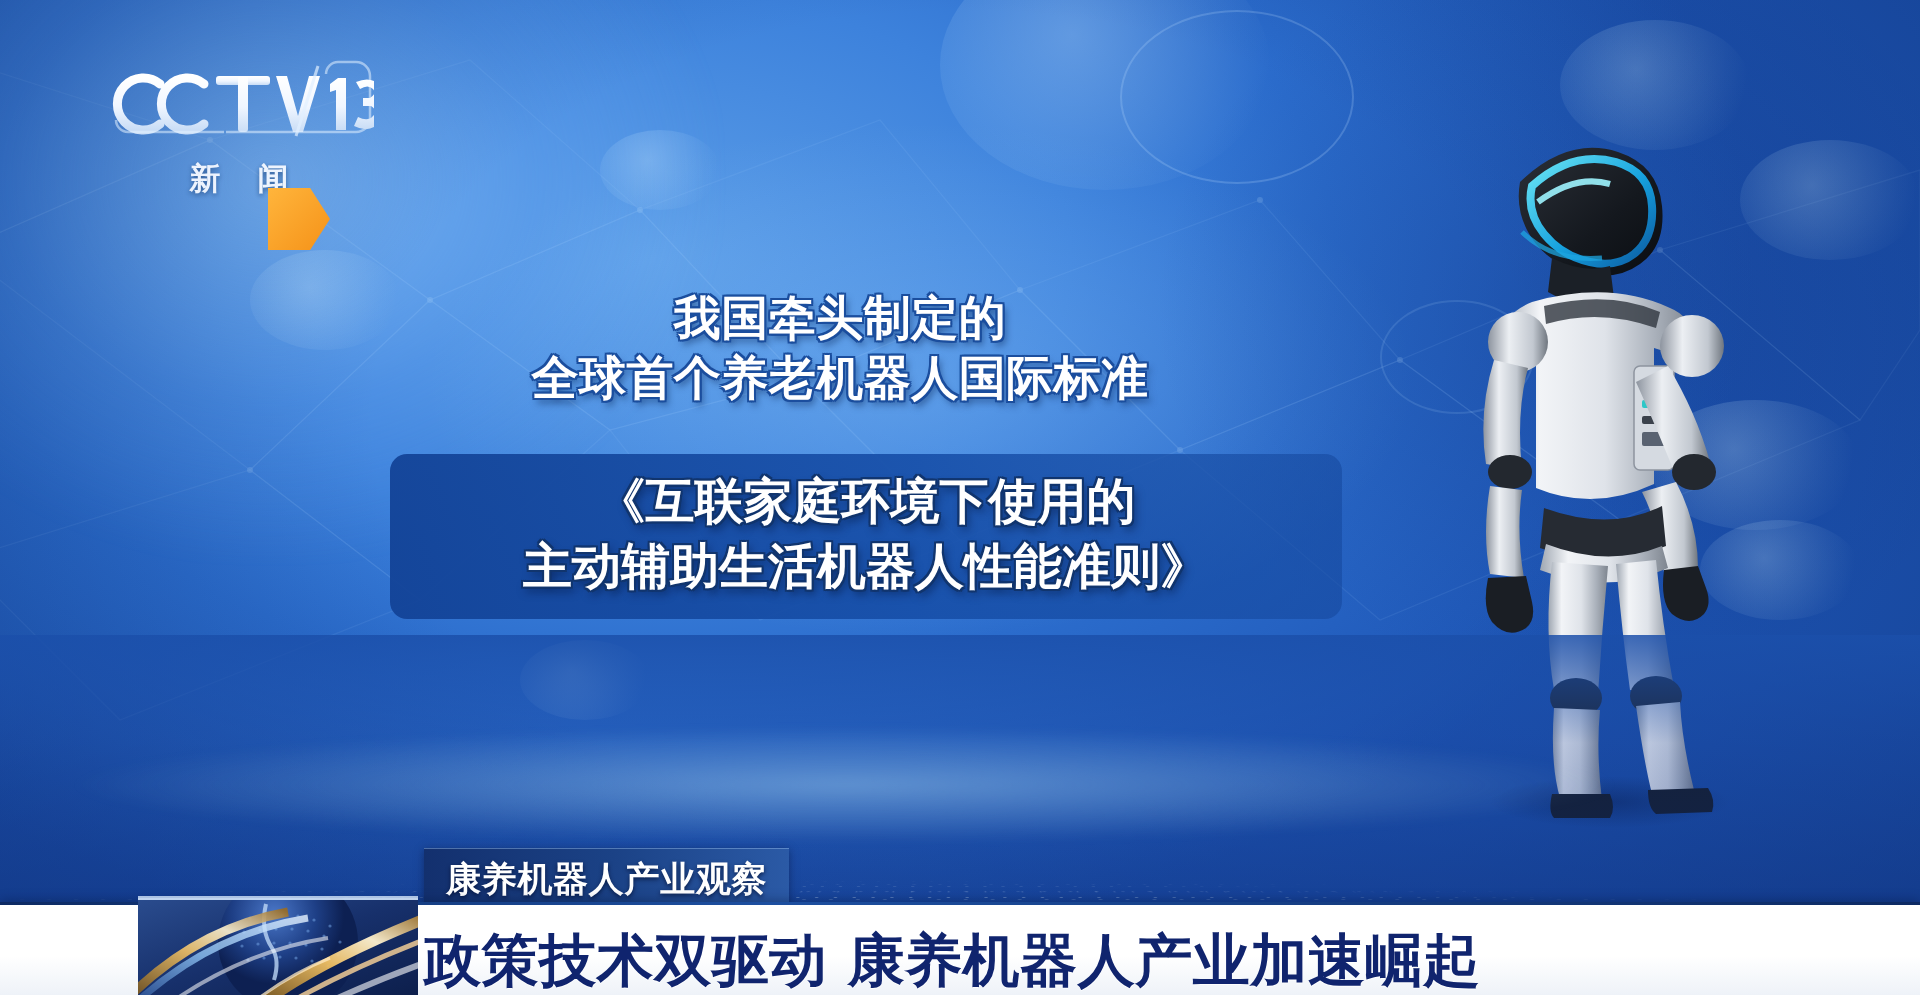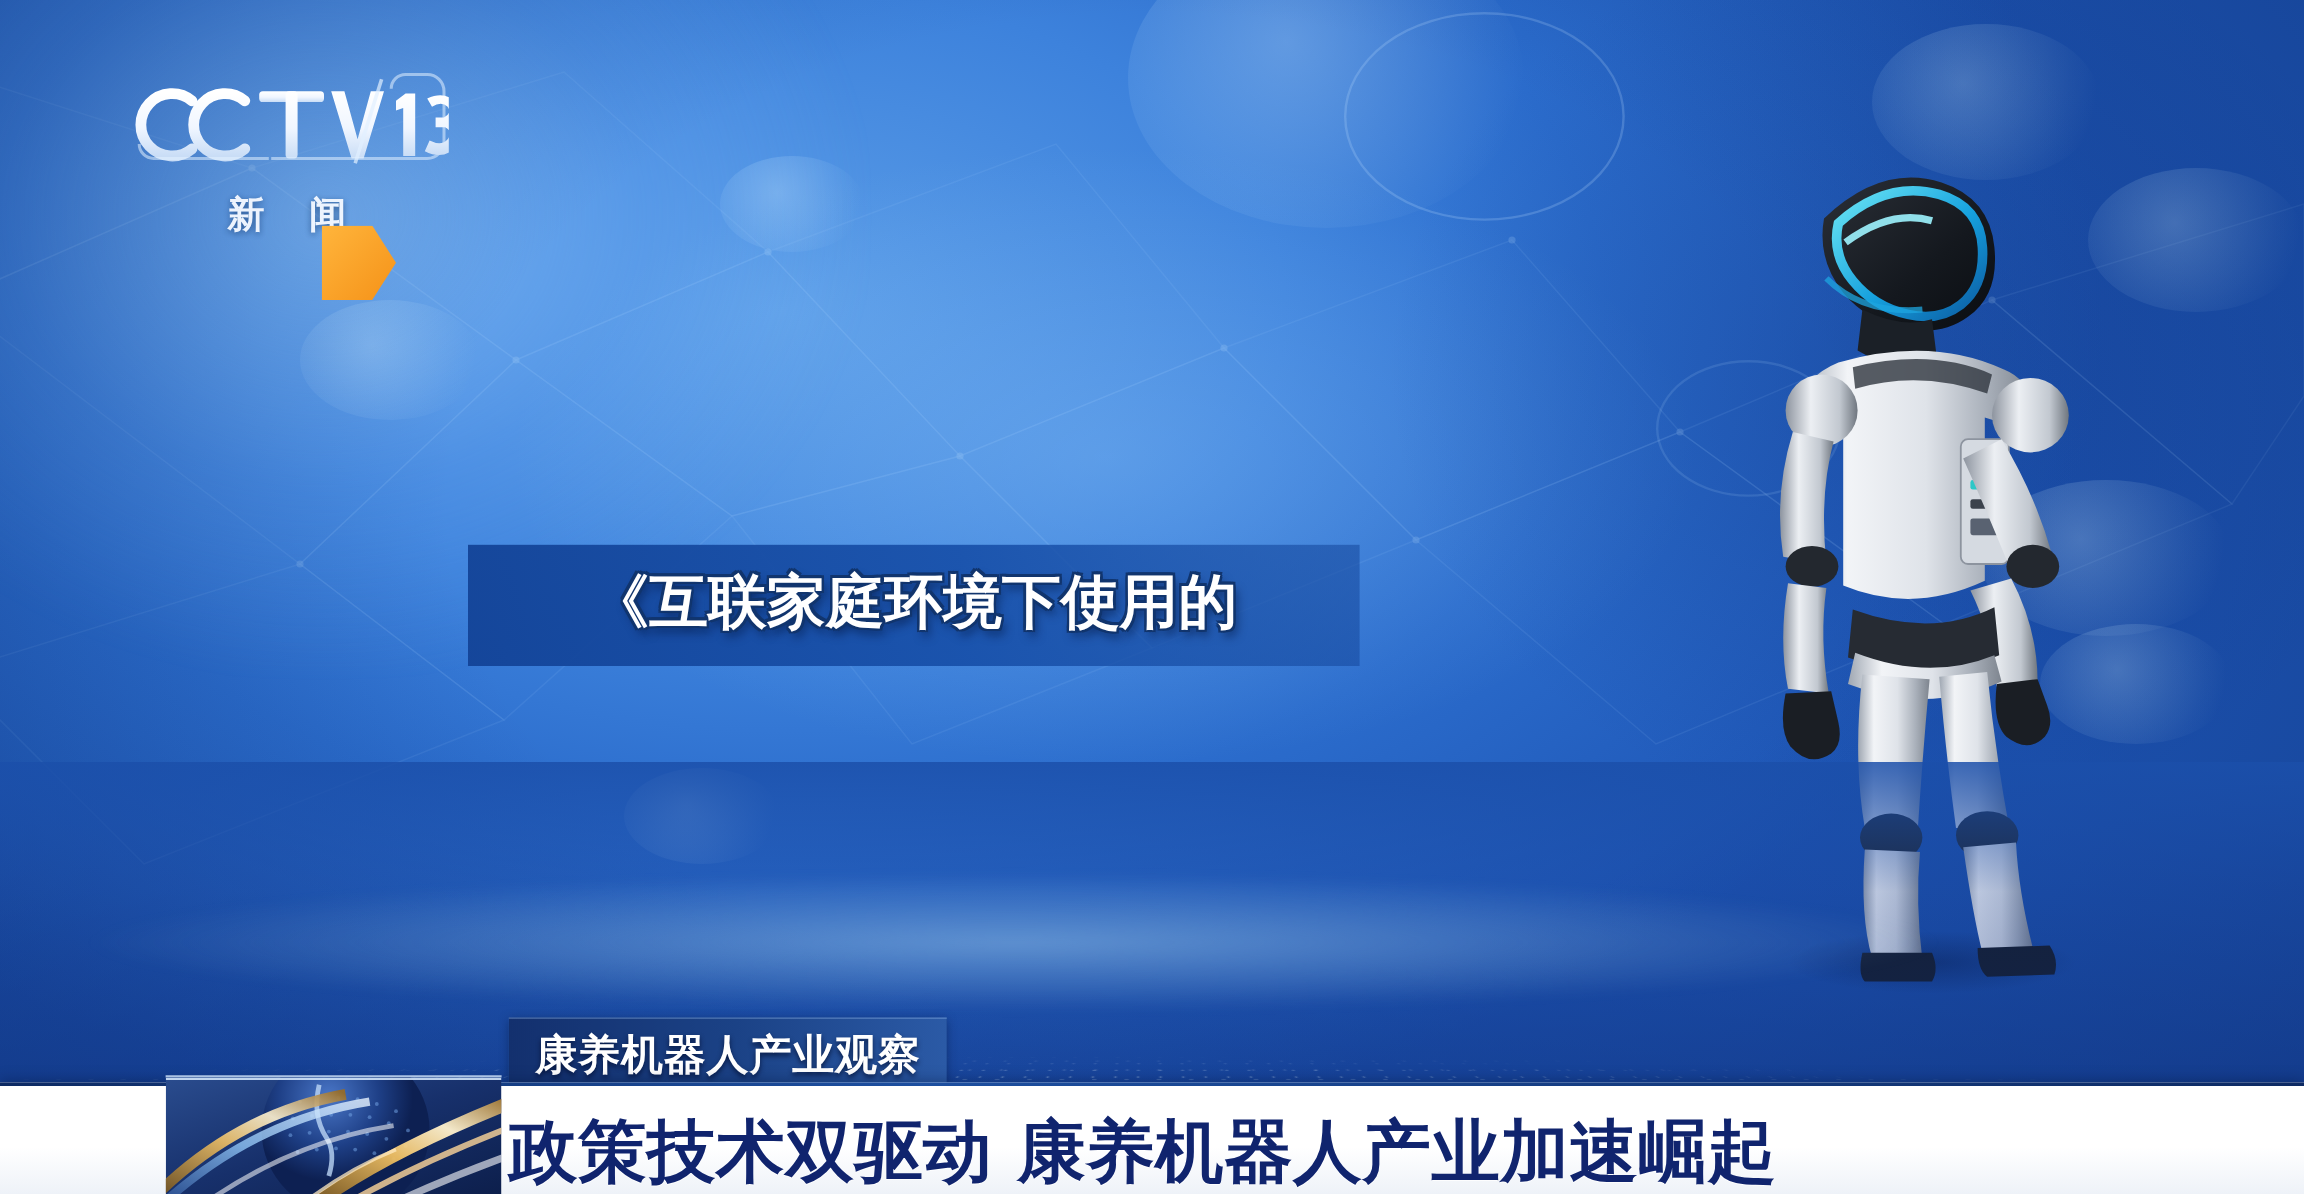--- a/index.html
+++ b/index.html
@@ -109,23 +109,24 @@
     font-family:"DejaVu Sans","Liberation Sans",sans-serif;
     font-weight:700;font-size:47px;line-height:1.28;color:#ffffff;
     letter-spacing:.01em;
     text-shadow:
       -2px 0 0 #1b4e9e, 2px 0 0 #1b4e9e, 0 -2px 0 #1b4e9e, 0 2px 0 #1b4e9e,
       -2px -2px 0 #1b4e9e, 2px -2px 0 #1b4e9e, -2px 2px 0 #1b4e9e, 2px 2px 0 #1b4e9e,
       3px 5px 7px rgba(8,32,80,.55);
     white-space:nowrap;
   }
   .hl{
-    position:absolute;left:390px;top:454px;width:743px;
+    position:absolute;left:390px;top:454px;width:952px;
     background:linear-gradient(to right, rgba(18,66,150,.93) 0%, rgba(22,78,168,.90) 55%, rgba(20,70,155,.55) 100%);
     padding:16px 0 20px;
+    border-radius:17px;
   }
   .hl .ln{
     font-family:"DejaVu Sans","Liberation Sans",sans-serif;
     font-weight:700;font-size:49px;line-height:1.32;color:#ffffff;text-align:center;
     text-shadow:
       -2px 0 0 #11356e, 2px 0 0 #11356e, 0 -2px 0 #11356e, 0 2px 0 #11356e,
       -2px -2px 0 #11356e, 2px -2px 0 #11356e, -2px 2px 0 #11356e, 2px 2px 0 #11356e,
       3px 5px 8px rgba(4,20,60,.6);
     white-space:nowrap;
   }
@@ -340,23 +341,28 @@
         <path d="M252 22 q14 -6 22 2 q8 8 0 18 q10 10 2 20 q-10 12 -26 4 l4 -9 q10 5 15 -1 q5 -6 -2 -10 l-8 0 l0 -8 l7 0 q7 -4 3 -9 q-5 -5 -13 0 Z"></path>
       </g>
     </svg>
     <div class="sub">新 闻</div>
   </div>
 
   <div class="datetag">
     <div class="arrow"></div>
   </div>
 
+  <div class="copy">
+    <div class="ln">我国牵头制定的</div>
+    <div class="ln">全球首个养老机器人国际标准</div>
+  </div>
 
   <div class="hl">
     <div class="ln">《互联家庭环境下使用的</div>
+    <div class="ln">主动辅助生活机器人性能准则》</div>
   </div>
 
   <div class="kicker">
     <span>康养机器人产业观察</span>
   </div>
 
   <div class="ticker">
     <div class="sep"></div>
   </div>
 

